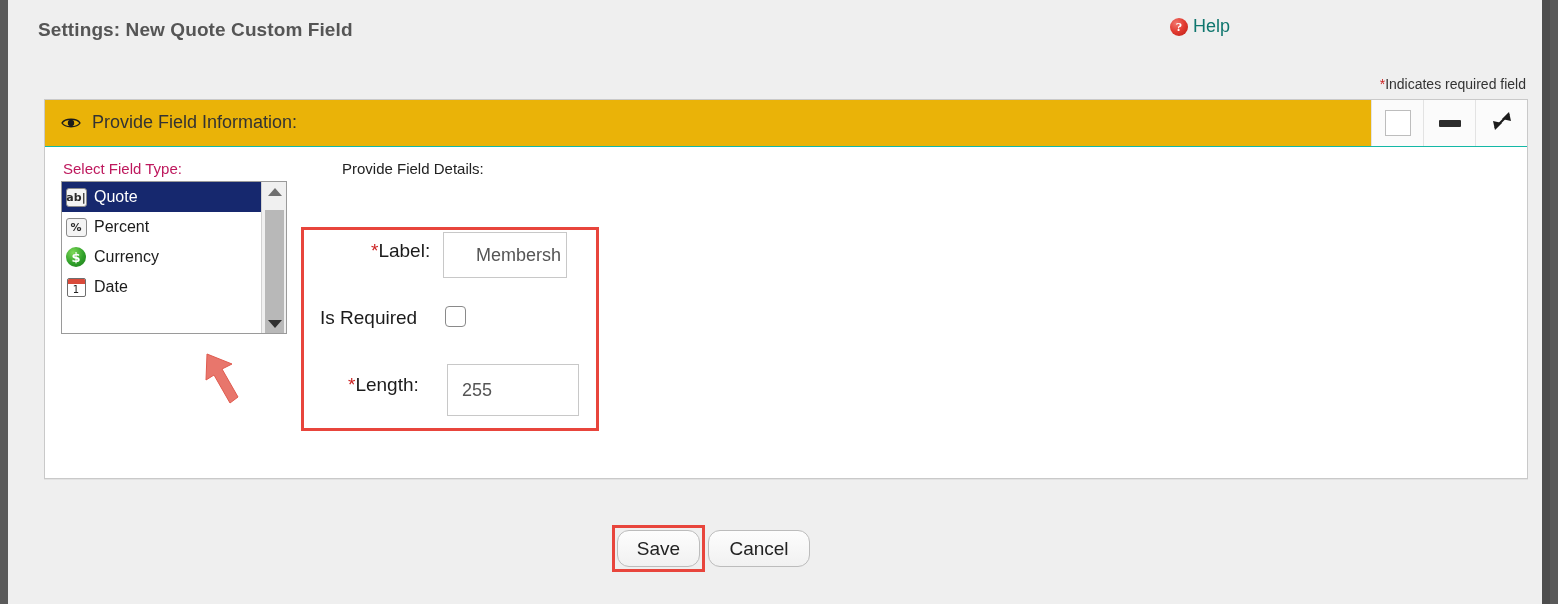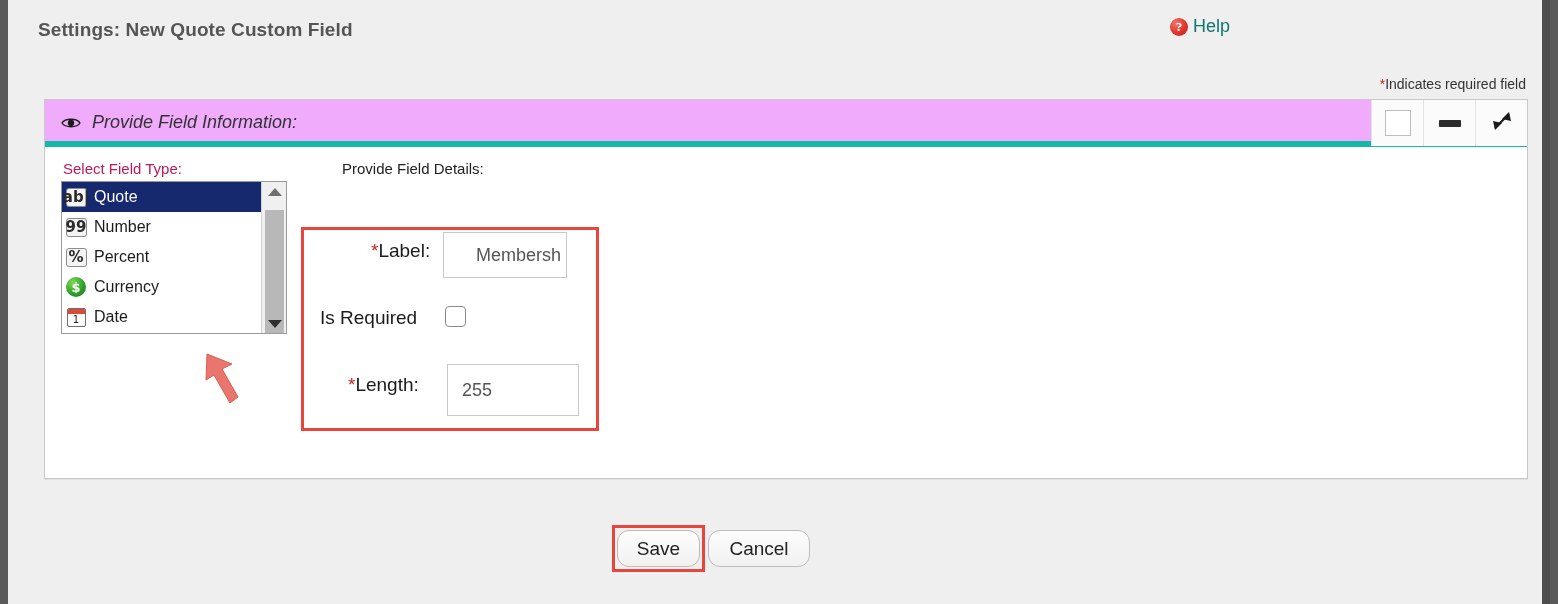--- a/index.html
+++ b/index.html
@@ -70,23 +70,22 @@
     position: absolute;
     left: 36px; top: 99px;
     width: 1484px; height: 380px;
     background: #ffffff;
     border: 1px solid #c9c9c9;
     box-shadow: 0 1px 0 rgba(0,0,0,.05);
   }
   #card-header {
     position: relative;
     height: 47px;
-    background: #f0abfc;
-    border-bottom: 6px solid #14b8a6;
-    font-style: italic;
+    background: #eab308;
+    border-bottom: 1px solid #14b8a6;
   }
   #eye-icon {
     position: absolute;
     left: 16px; top: 16px;
     width: 20px; height: 14px;
   }
   #card-header-title {
     position: absolute;
     left: 47px; top: 12px;
     font-size: 18px;
@@ -155,21 +154,21 @@
     width: 22px; height: 22px;
     flex: 0 0 22px;
     display: flex; align-items: center; justify-content: center;
   }
   
   .ico-box {
     width: 21px; height: 19px;
     border: 1px solid #8b8b8b;
     border-radius: 3px;
     background: #f4f4f4;
-    font-size: 15px;
+    font-size: 11px;
     font-weight: bold;
     color: #2b2b2b;
     display: flex; align-items: center; justify-content: center;
     line-height: 1;
     font-family: "DejaVu Sans", sans-serif;
   }
   .ico-currency {
     width: 20px; height: 20px;
     border-radius: 50%;
     background: radial-gradient(circle at 35% 28%, #7ed957 0%, #30a02a 55%, #1d7a19 100%);
@@ -373,26 +372,20 @@
       <div id="listbox">
         <div id="list-scrollarea">
 
           <div class="list-item selected">
             <span class="li-icon">
               <span class="ico-box">ab|</span>
             </span>
             <span class="li-label">Quote</span>
           </div>
 
-          <div class="list-item">
-            <span class="li-icon">
-              <span class="ico-box">99</span>
-            </span>
-            <span class="li-label">Number</span>
-          </div>
 
           <div class="list-item">
             <span class="li-icon">
               <span class="ico-box">%</span>
             </span>
             <span class="li-label">Percent</span>
           </div>
 
           <div class="list-item">
             <span class="li-icon">

